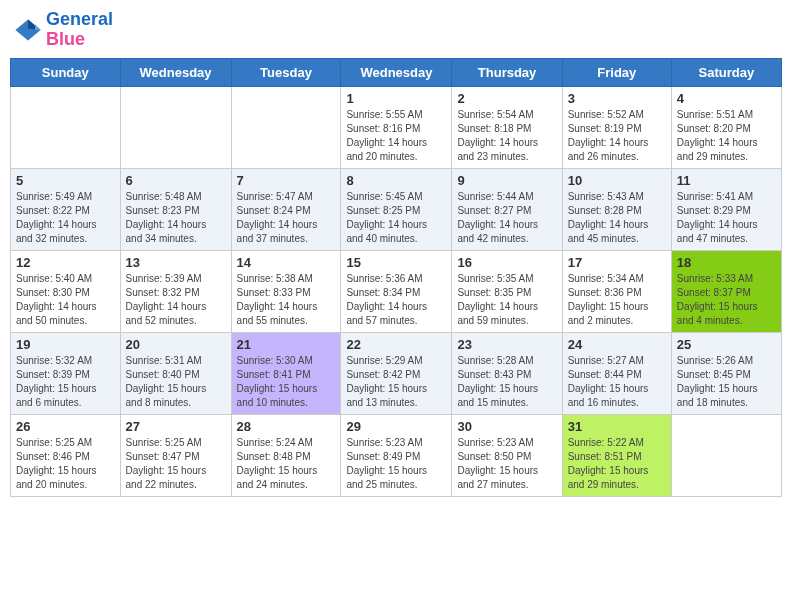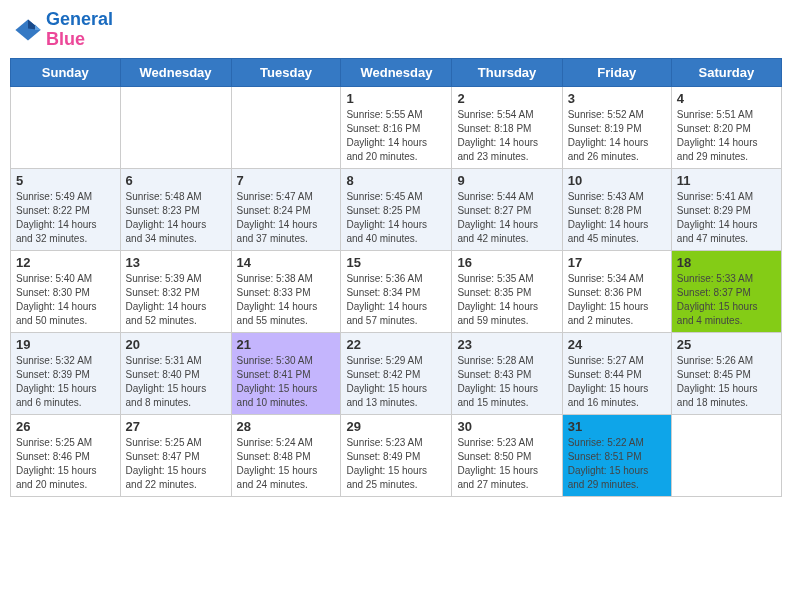--- a/index.html
+++ b/index.html
@@ -342,21 +342,21 @@
 Daylight: 15 hours
 and 25 minutes.</div>
         </td>
         <td style="background: rgb(255, 255, 255);">
           <span class="day-num">30</span>
           <div class="day-info" style="white-space: pre-line;">Sunrise: 5:23 AM
 Sunset: 8:50 PM
 Daylight: 15 hours
 and 27 minutes.</div>
         </td>
-        <td style="background: #0ea5e9;">
+        <td style="background: #bef264;">
           <span class="day-num">31</span>
           <div class="day-info" style="white-space: pre-line;">Sunrise: 5:22 AM
 Sunset: 8:51 PM
 Daylight: 15 hours
 and 29 minutes.</div>
         </td>
         <td class="empty-cell"></td>
       </tr>
     </tbody>
 </table>

